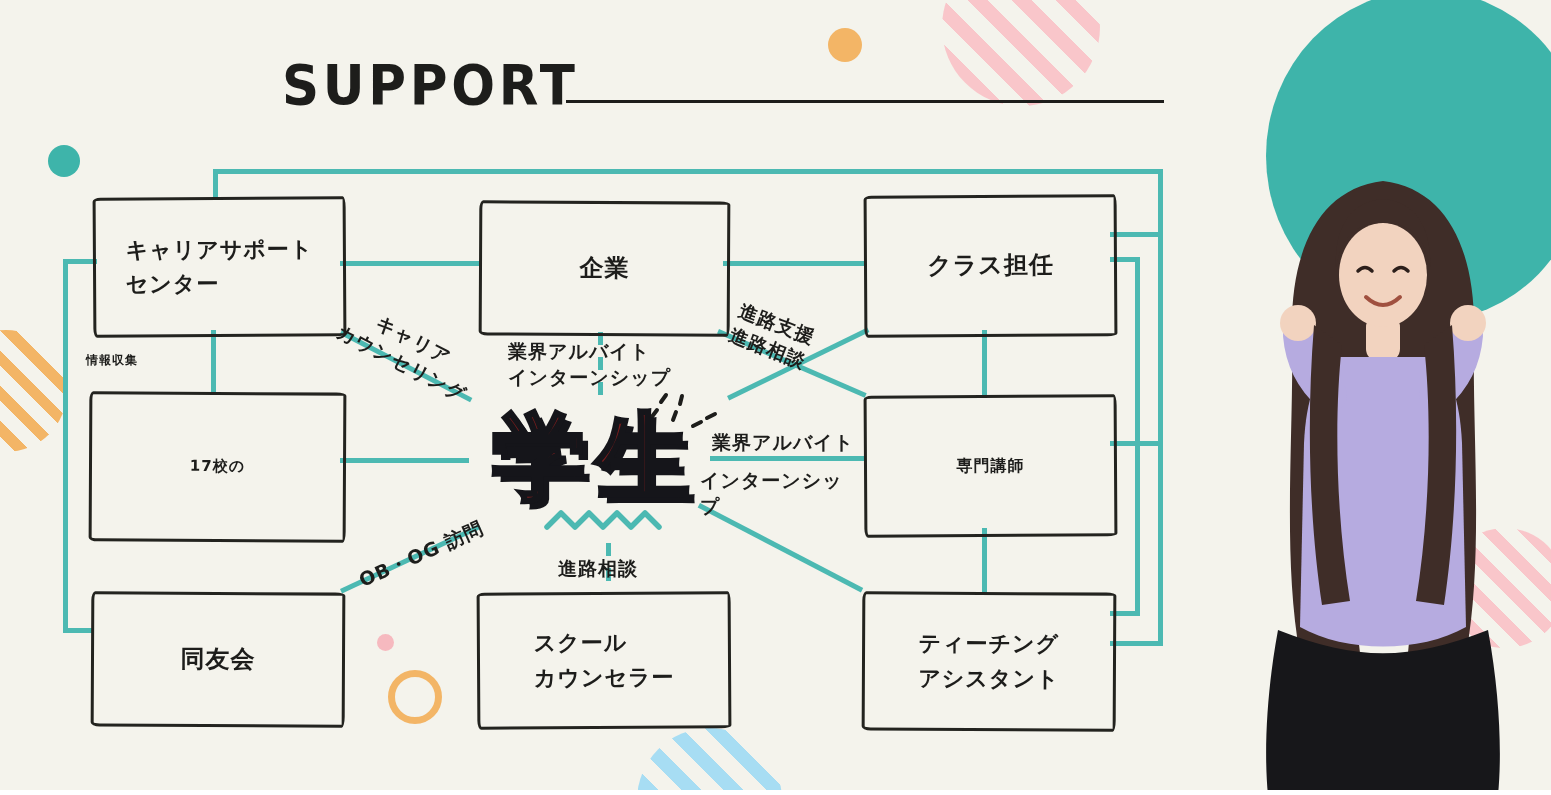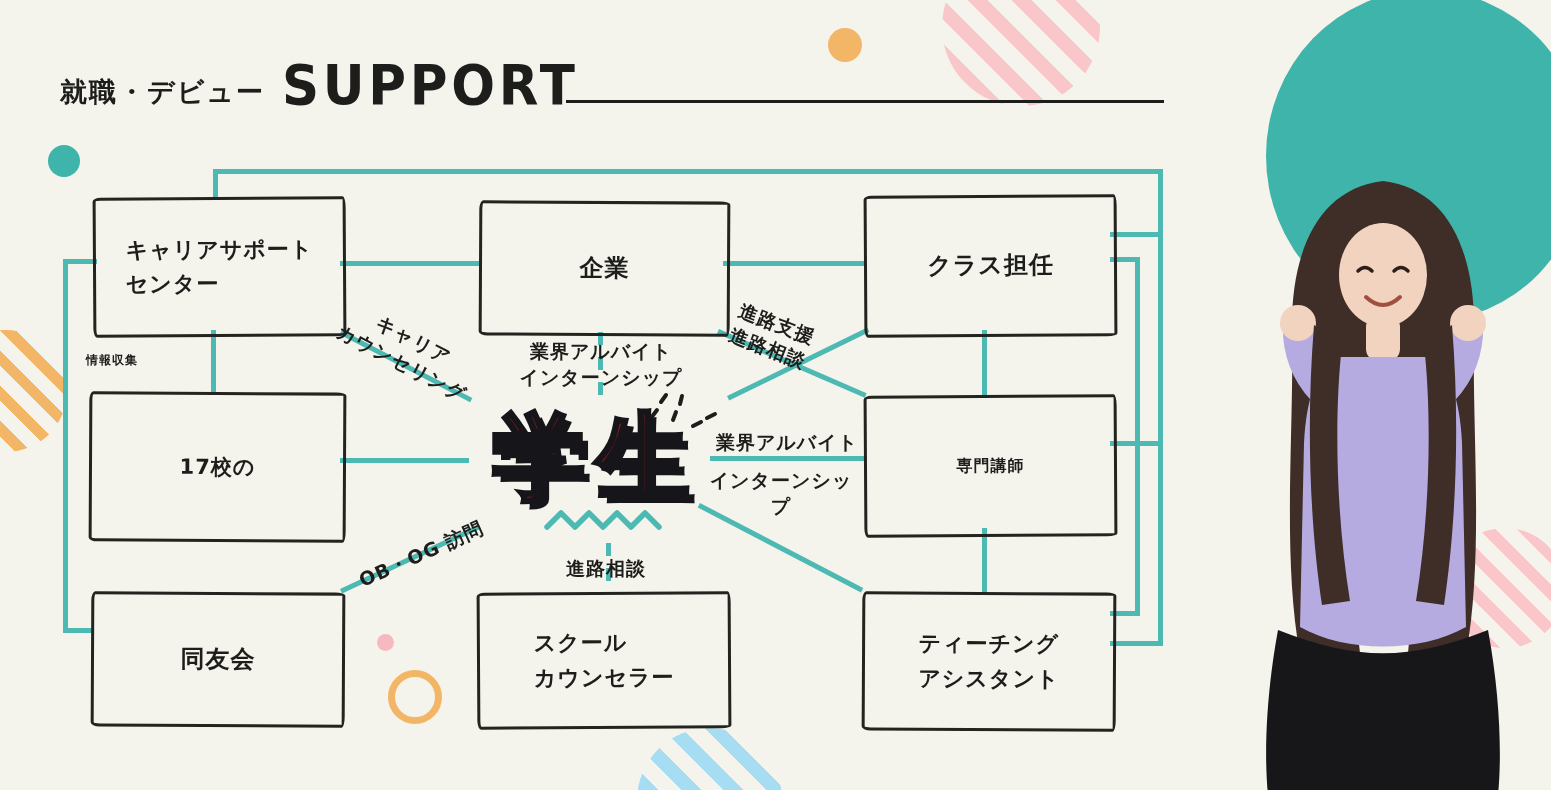--- a/index.html
+++ b/index.html
@@ -18,36 +18,36 @@
   .title-line{position:absolute;left:566px;top:100px;width:598px;height:3px;background:#1d1d1b;}
   
   .box{
     position:absolute;border:3px solid #23231f;background:transparent;
     display:flex;align-items:center;justify-content:center;
     border-radius:8px 3px 10px 4px / 4px 11px 3px 9px;
   }
   .box.r1{transform:rotate(-.35deg);}
   .box.r2{transform:rotate(.3deg);border-radius:4px 10px 3px 9px / 9px 3px 11px 4px;}
   .box-label{font-weight:700;font-size:22px;letter-spacing:1px;line-height:1.55;text-align:left;}
-  .box-label.center{text-align:center;font-size:21px;}
+  .box-label.center{text-align:center;font-size:15px;}
   
   .gakusei{
     position:absolute;left:492px;top:394px;
     font-size:94px;font-weight:900;letter-spacing:10px;color:#7f1d1d;
     -webkit-text-stroke:3.5px #15151a;
     text-shadow:7px 7px 0 #15151a;
     white-space:nowrap;
   }
   
   .ln{position:absolute;background:#4cb9b2;}
   .ln.diag{height:5px;transform-origin:0 0;}
   .ln.dash-v{background:repeating-linear-gradient(180deg,#4cb9b2 0 13px,transparent 13px 25px);}
   
   .lbl{position:absolute;font-weight:700;font-size:19px;letter-spacing:1px;line-height:1.35;white-space:nowrap;}
-  .lbl.center{text-align:center;white-space:normal;}
+  .lbl.center{text-align:left;white-space:normal;}
   .rot{transform-origin:0 0;}
   
   .dot{position:absolute;border-radius:50%;}
   .ring{position:absolute;border-radius:50%;background:transparent;}
   .striped{position:absolute;border-radius:50%;}
   .bottom-strip{position:absolute;left:0;bottom:0;width:100%;height:5px;background:#ffffff;}
   svg{display:block;}
 </style>
 </head>
 <body>
@@ -57,21 +57,20 @@
   <div class="dot" style="left:48px;top:145px;width:32px;height:32px;background:#3eb4aa;"></div>
   <div class="dot" style="left:828px;top:28px;width:34px;height:34px;background:#f3b566;"></div>
   <div class="striped" style="left:942px;top:-52px;width:158px;height:158px;background:repeating-linear-gradient(45deg,#f9c6ca 0 14px,transparent 14px 31px);"></div>
   <div class="striped" style="left:-55px;top:330px;width:122px;height:122px;background:repeating-linear-gradient(45deg,#f3b566 0 11px,transparent 11px 25px);"></div>
   <div class="dot" style="left:377px;top:634px;width:17px;height:17px;background:#f6b9bf;"></div>
   <div class="ring" style="left:388px;top:670px;width:40px;height:40px;border:7px solid #f3b566;"></div>
   <div class="striped" style="left:637px;top:728px;width:145px;height:145px;background:repeating-linear-gradient(45deg,#a7ddf3 0 14px,transparent 14px 30px);"></div>
   <div class="striped" style="left:1445px;top:528px;width:120px;height:120px;background:repeating-linear-gradient(45deg,#f9c6ca 0 12px,transparent 12px 27px);"></div>
   <div class="dot" style="left:1266px;top:-10px;width:320px;height:332px;background:#3eb4aa;"></div>
 
-  <div class="title-jp">就職・デビュー</div>
   <div class="title-en">SUPPORT</div>
   <div class="title-line"></div>
 
   <div class="ln" style="left:213px;top:169px;width:950px;height:5px;"></div>
   <div class="ln" style="left:213px;top:169px;width:5px;height:31px;"></div>
   <div class="ln" style="left:1158px;top:169px;width:5px;height:477px;"></div>
   <div class="ln" style="left:1110px;top:641px;width:53px;height:5px;"></div>
   <div class="ln" style="left:340px;top:261px;width:141px;height:5px;"></div>
   <div class="ln" style="left:723px;top:261px;width:143px;height:5px;"></div>
   <div class="ln" style="left:1110px;top:232px;width:52px;height:5px;"></div>

